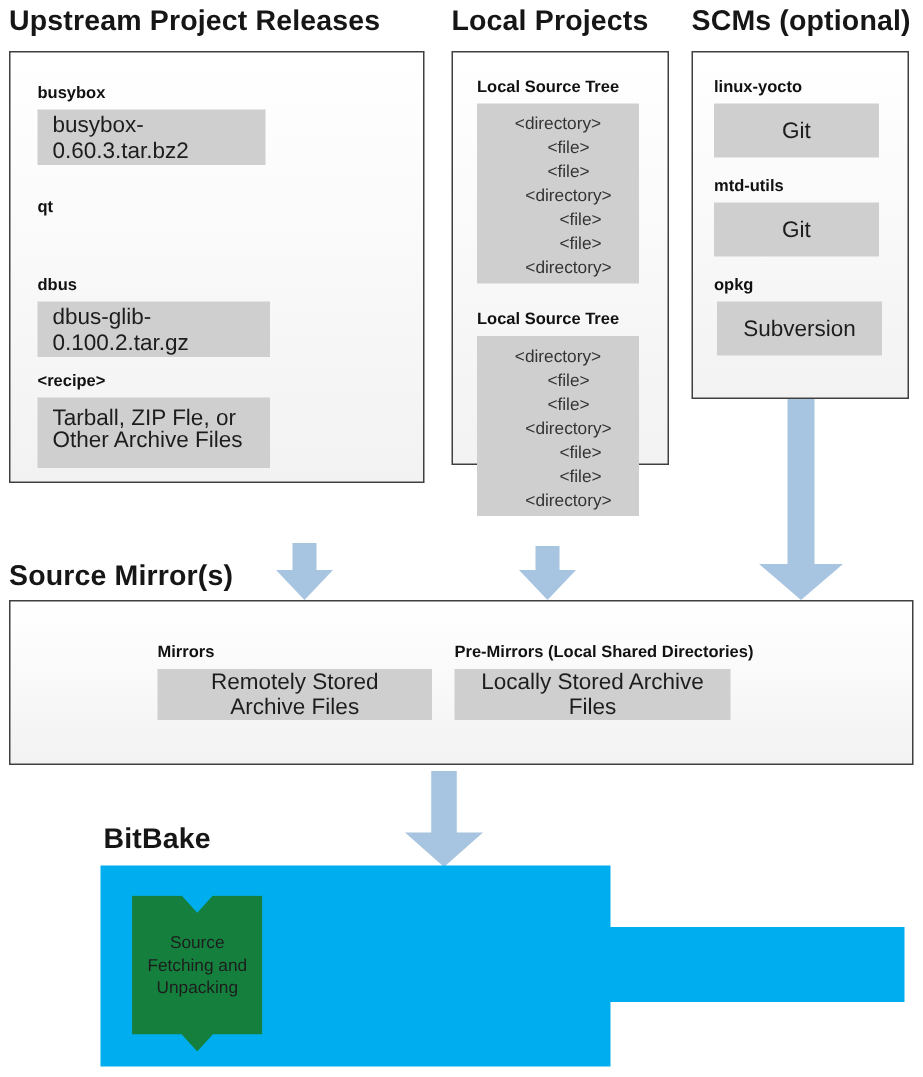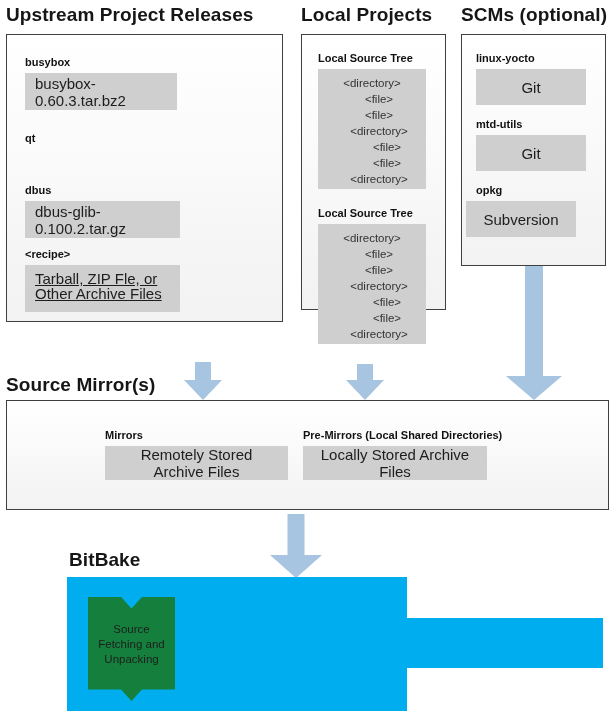--- a/index.html
+++ b/index.html
@@ -87,21 +87,21 @@
 
   <div class="abs grp-label" style="left:18px;top:21px;">busybox</div>
   <div class="abs chip" style="left:18px;top:38px;width:152px;height:37px;">busybox-0.60.3.tar.bz2</div>
 
   <div class="abs grp-label" style="left:18px;top:85px;margin-top:12px;">qt</div>
 
   <div class="abs grp-label" style="left:18px;top:149px;">dbus</div>
   <div class="abs chip" style="left:18px;top:166px;width:155px;height:37px;">dbus-glib-0.100.2.tar.gz</div>
 
   <div class="abs grp-label" style="left:18px;top:213px;">&lt;recipe&gt;</div>
-  <div class="abs chip multi" style="left:18px;top:230px;width:155px;height:47px;text-decoration:underline;">
+  <div class="abs chip multi" style="left:18px;top:230px;width:155px;height:47px;">
     <div>Tarball, ZIP Fle, or</div>
     <div>Other Archive Files</div>
   </div>
 </div>
 
 <div class="abs col-title" style="left:301px;top:4px;">Local Projects</div>
 
 <div class="abs panel" style="left:301px;top:34px;width:145px;height:276px;">
 
   <div class="abs grp-label" style="left:16px;top:17px;">Local Source Tree</div>
@@ -131,21 +131,21 @@
 
 <div class="abs panel" style="left:461px;top:34px;width:145px;height:232px;">
 
   <div class="abs grp-label" style="left:14px;top:17px;">linux-yocto</div>
   <div class="abs chip center" style="left:14px;top:34px;width:110px;height:36px;">Git</div>
 
   <div class="abs grp-label" style="left:14px;top:83px;">mtd-utils</div>
   <div class="abs chip center" style="left:14px;top:100px;width:110px;height:36px;">Git</div>
 
   <div class="abs grp-label" style="left:14px;top:149px;">opkg</div>
-  <div class="abs chip center" style="left:4px;top:166px;width:110px;height:36px;text-align:center;">Subversion</div>
+  <div class="abs chip center" style="left:16px;top:166px;width:110px;height:36px;text-align:center;">Subversion</div>
 </div>
 
 <div class="arrow" style="left:184px;top:362px;width:38px;height:38px;">
   <div class="stem" style="width:16px;height:20px;"></div>
   <div class="head" style="border-left-width:19px;border-right-width:19px;"></div>
 </div>
 
 <div class="arrow" style="left:346px;top:364px;width:38px;height:36px;">
   <div class="stem" style="width:16px;height:18px;"></div>
   <div class="head" style="border-left-width:19px;border-right-width:19px;"></div>

